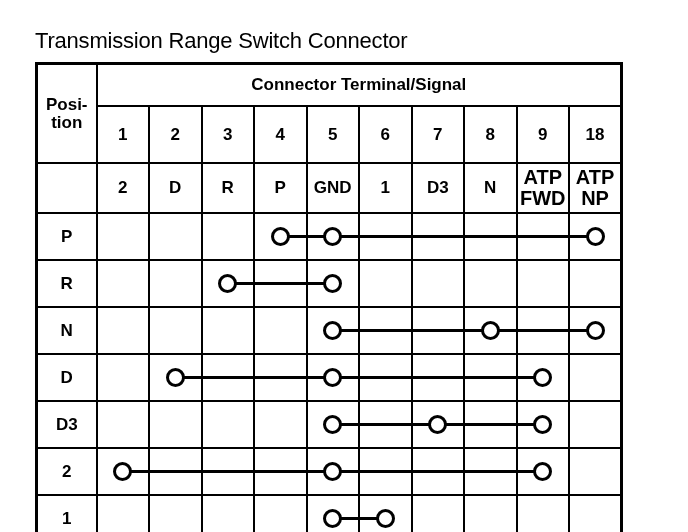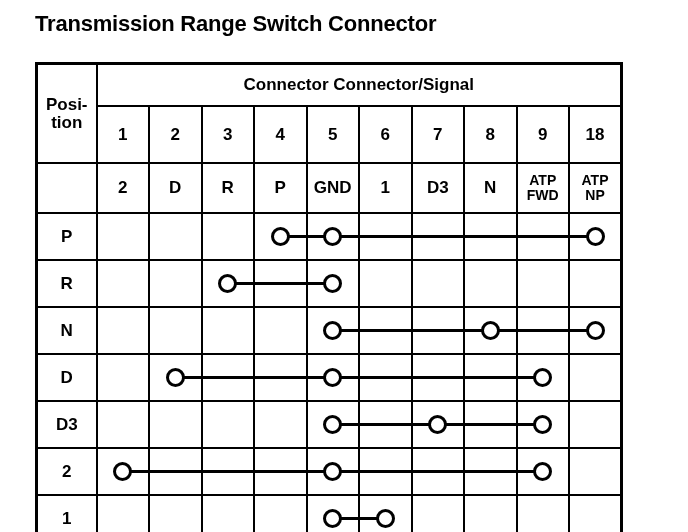--- a/index.html
+++ b/index.html
@@ -12,23 +12,23 @@
     height: 532px;
     position: relative;
     overflow: hidden;
     font-family: "Liberation Sans", sans-serif;
     color: #000000;
   }
 
   #page-title {
     position: absolute;
     left: 35px;
-    top: 11px;
+    top: 28px;
     font-size: 22px;
-    font-weight: bold;
+    font-weight: normal;
     letter-spacing: -0.2px;
     white-space: nowrap;
   }
 
   
   #matrix-wrap {
     position: absolute;
     left: 35px;
     top: 62px;
     width: 585px;
@@ -57,21 +57,21 @@
   th.group-head {
     font-size: 19px;
     height: 40px;
   }
   td.pos-head {
     font-size: 17px;
     line-height: 1.02;
   }
   td.term-num { height: 55px; font-size: 18px; }
   td.sig { height: 48px; font-size: 17px; }
-  td.sig.small { font-size: 14px; line-height: 1.05; margin-left: 24px; }
+  td.sig.small { font-size: 20px; line-height: 1.05; margin-left: 24px; }
   td.row-label { font-size: 17px; }
   td.cell { height: 45px; }
 
   
   .dot {
     position: absolute;
     left: 50%;
     top: 50%;
     width: 19px;
     height: 19px;
@@ -114,21 +114,21 @@
         <col class="term-col">
         <col class="term-col">
         <col class="term-col">
     </colgroup>
     <tbody id="matrix-body">
         <tr>
           <td class="pos-head" rowspan="2">
             <div>Posi-</div>
             <div>tion</div>
           </td>
-          <th class="group-head" colspan="10">Connector Connector/Signal</th>
+          <th class="group-head" colspan="10">Connector Terminal/Signal</th>
         </tr>
         <tr>
           <td class="term-num">1</td>
           <td class="term-num">2</td>
           <td class="term-num">3</td>
           <td class="term-num">4</td>
           <td class="term-num">5</td>
           <td class="term-num">6</td>
           <td class="term-num">7</td>
           <td class="term-num">8</td>

